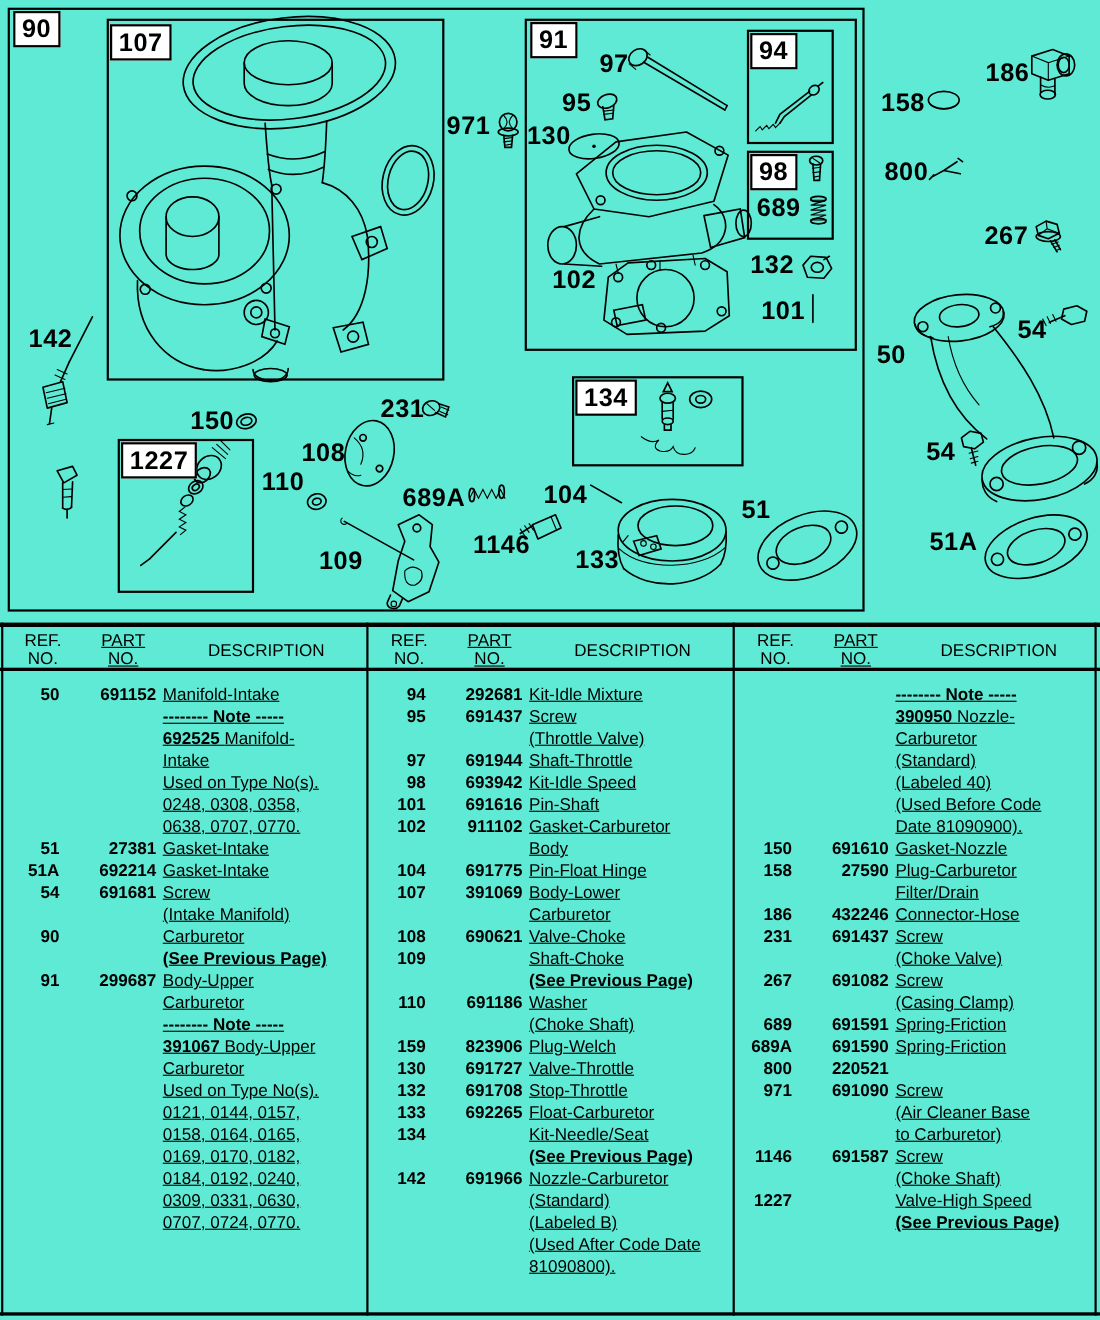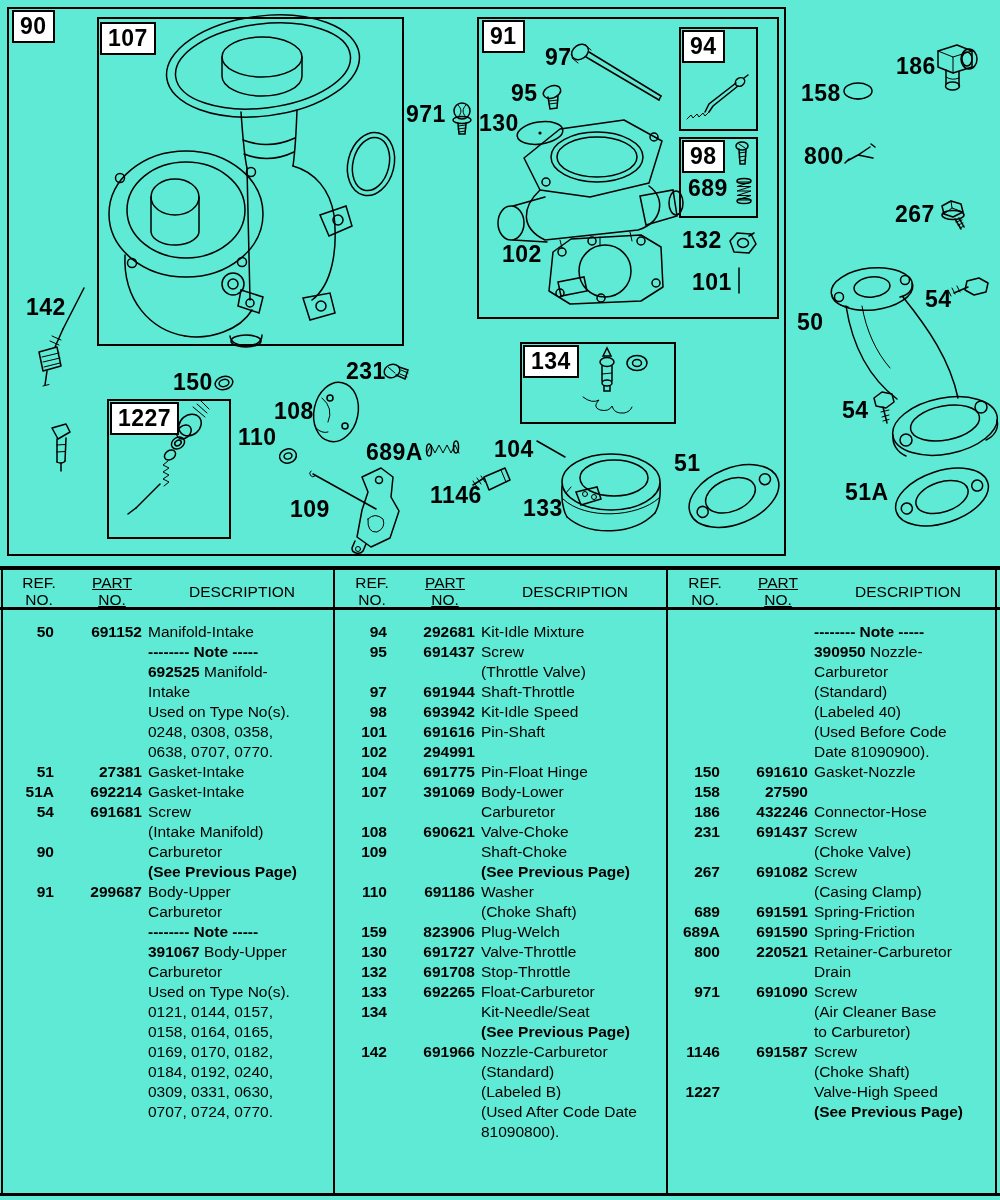--- a/index.html
+++ b/index.html
@@ -30,21 +30,21 @@
   .thead .hc{position:absolute;text-align:center;line-height:17px;}
   .h-ref{left:9px;top:2px;width:56px;}
   .h-part{left:82px;top:2px;width:56px;text-decoration:underline;}
   .h-desc{left:152px;top:11px;width:176px;}
   .tcol{position:absolute;top:44px;width:331px;height:584px;padding-top:12px;
         box-sizing:border-box;overflow:hidden;}
   .tcol-1{left:2px;} .tcol-2{left:335px;} .tcol-3{left:668px;}
   .entry{display:grid;grid-template-columns:50px 82px auto;column-gap:6px;
          padding-left:2px;align-items:start;}
   .entry .ref,.entry .part{font-weight:bold;text-align:right;line-height:20px;white-space:nowrap;}
-  .entry .desc{line-height:20px;}
+  .entry .desc{line-height:20px;text-decoration:underline;}
   .dline{white-space:nowrap;}
   .dline .b{font-weight:bold;}
 </style>
 </head>
 <body>
 
 <div class="page">
 
   <div class="diagram">
     <svg id="diagram-svg" width="1000" height="560" viewBox="0 0 1000 560">
@@ -502,21 +502,25 @@
         </div>
         <div class="entry">
           <div class="ref">101</div>
           <div class="part">691616</div>
           <div class="desc">
             <div class="dline"><span>Pin-Shaft</span></div>
           </div>
         </div>
         <div class="entry">
           <div class="ref">102</div>
-          <div class="part">294991</div>
+          <div class="part">911102</div>
+          <div class="desc">
+            <div class="dline"><span>Gasket-Carburetor</span></div>
+            <div class="dline"><span>Body</span></div>
+          </div>
         </div>
         <div class="entry">
           <div class="ref">104</div>
           <div class="part">691775</div>
           <div class="desc">
             <div class="dline"><span>Pin-Float Hinge</span></div>
           </div>
         </div>
         <div class="entry">
           <div class="ref">107</div>
@@ -614,20 +618,24 @@
         <div class="entry">
           <div class="ref">150</div>
           <div class="part">691610</div>
           <div class="desc">
             <div class="dline"><span>Gasket-Nozzle</span></div>
           </div>
         </div>
         <div class="entry">
           <div class="ref">158</div>
           <div class="part">27590</div>
+          <div class="desc">
+            <div class="dline"><span>Plug-Carburetor</span></div>
+            <div class="dline"><span>Filter/Drain</span></div>
+          </div>
         </div>
         <div class="entry">
           <div class="ref">186</div>
           <div class="part">432246</div>
           <div class="desc">
             <div class="dline"><span>Connector-Hose</span></div>
           </div>
         </div>
         <div class="entry">
           <div class="ref">231</div>
@@ -655,24 +663,20 @@
         <div class="entry">
           <div class="ref">689A</div>
           <div class="part">691590</div>
           <div class="desc">
             <div class="dline"><span>Spring-Friction</span></div>
           </div>
         </div>
         <div class="entry">
           <div class="ref">800</div>
           <div class="part">220521</div>
-          <div class="desc">
-            <div class="dline"><span>Retainer-Carburetor</span></div>
-            <div class="dline"><span>Drain</span></div>
-          </div>
         </div>
         <div class="entry">
           <div class="ref">971</div>
           <div class="part">691090</div>
           <div class="desc">
             <div class="dline"><span>Screw</span></div>
             <div class="dline"><span>(Air Cleaner Base</span></div>
             <div class="dline"><span>to Carburetor)</span></div>
           </div>
         </div>

